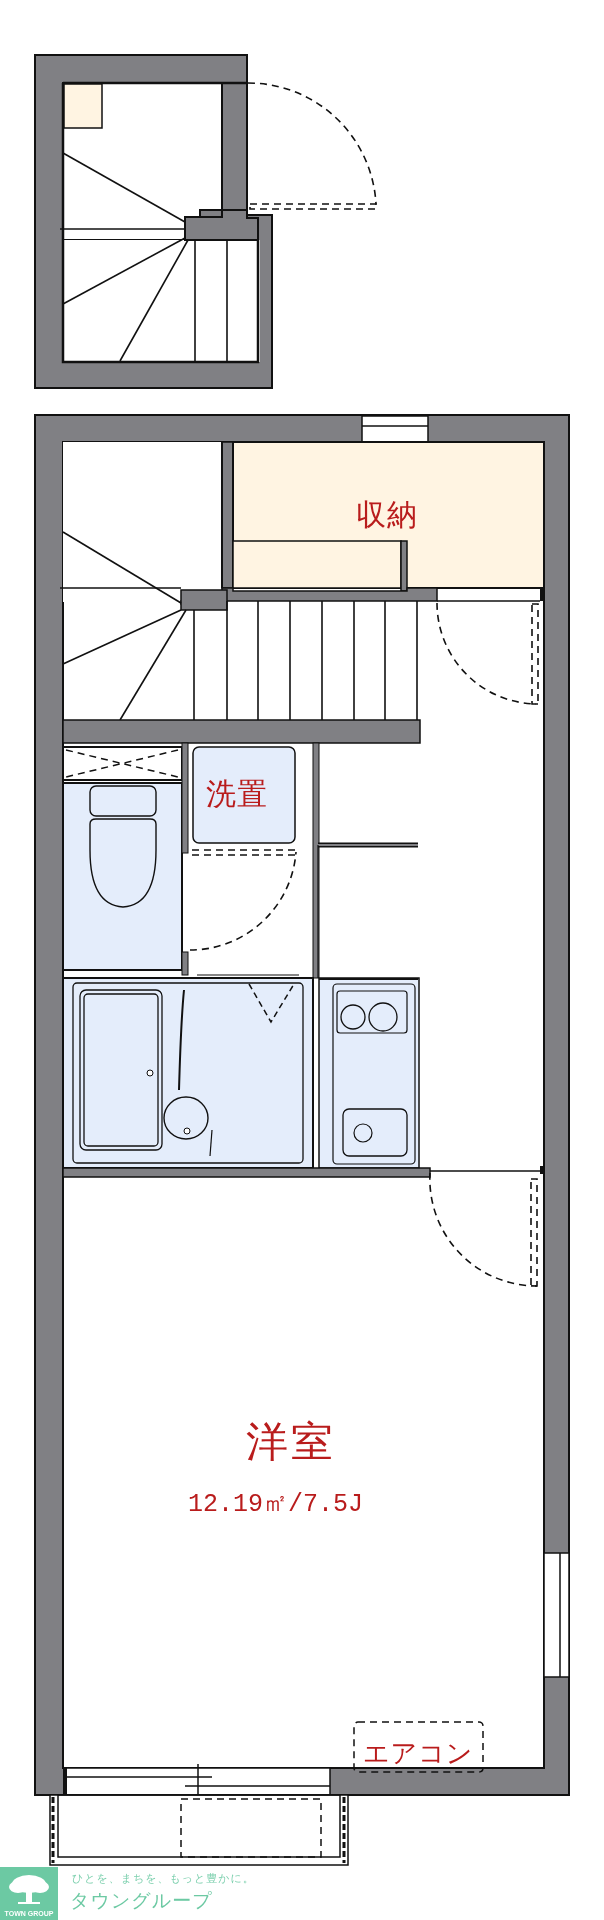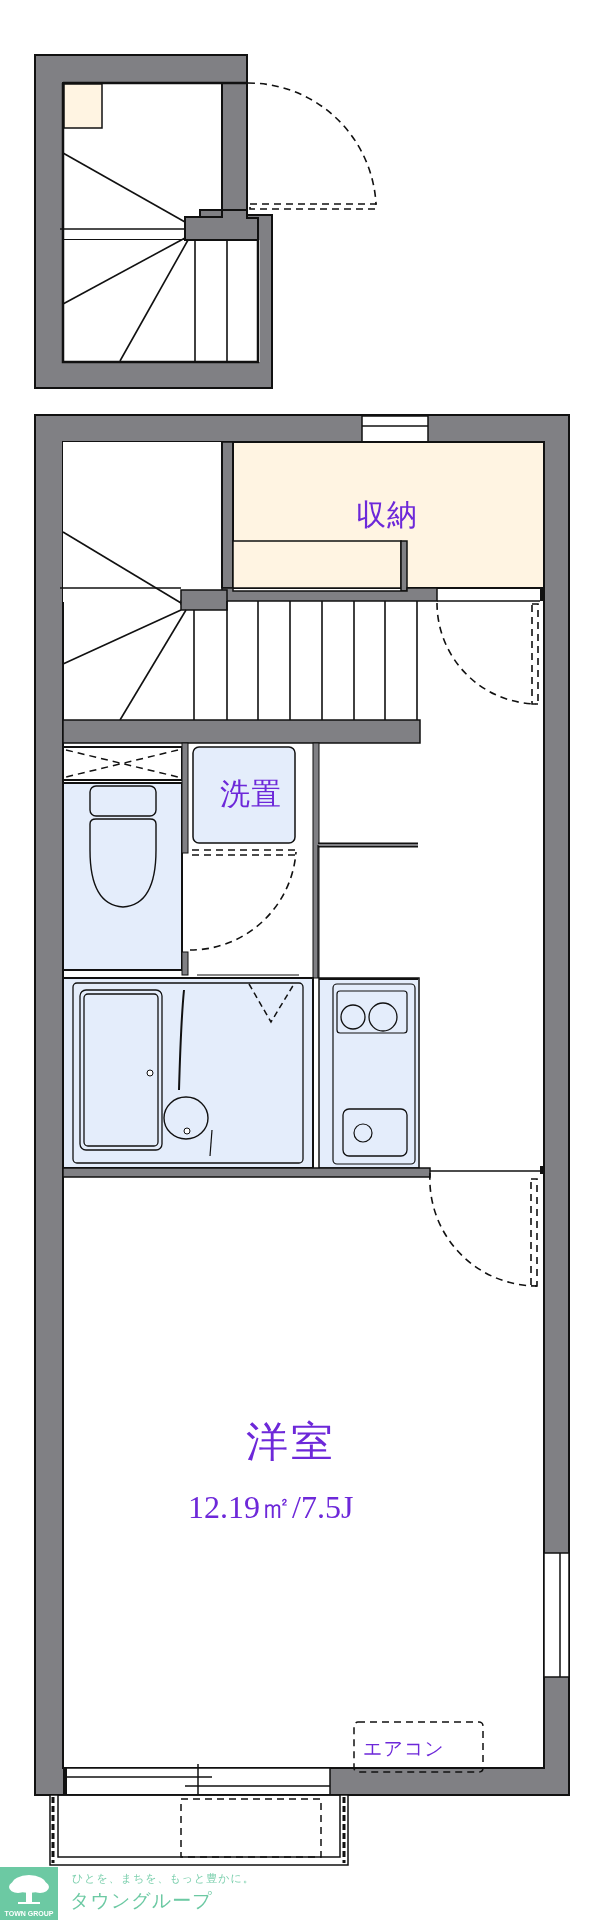--- a/index.html
+++ b/index.html
@@ -1,22 +1,22 @@
 <!DOCTYPE html>
 <html><head>
 <meta charset="utf-8">
 <style>
   html, body { margin: 0; padding: 0; background: #ffffff; }
   body { width: 604px; height: 1920px; position: relative; overflow: hidden; font-family: "DejaVu Sans", sans-serif; }
   #plan { position: absolute; left: 0; top: 0; width: 604px; height: 1920px; }
-  .label { position: absolute; color: #6d28d9; white-space: nowrap; font-family: "DejaVu Sans", sans-serif; }
+  .label { position: absolute; color: #b91c1c; white-space: nowrap; font-family: "DejaVu Sans", sans-serif; }
   .room-name { font-size: 30px; letter-spacing: 1px; }
   .room-big { font-size: 42px; letter-spacing: 3px; font-family: Liberation Serif, serif; }
-  .room-area { font-size: 32px; font-family: Liberation Serif, serif; }
-  .aircon { font-size: 19px; letter-spacing: 1px; }
+  .room-area { font-size: 25px; font-family: Liberation Mono, monospace; }
+  .aircon { font-size: 26px; letter-spacing: 1px; }
   .logo-box { position: absolute; left: 0; top: 1867px; width: 58px; height: 53px; background: #6cc9a3; }
   .logo-tree { position: absolute; left: 8px; top: 6px; width: 42px; height: 34px; }
   .logo-en { position: absolute; left: 0; bottom: 3px; width: 58px; text-align: center; color: #fff; font-size: 7px; font-family: "Liberation Sans", sans-serif; font-weight: bold; }
   .logo-tag { position: absolute; left: 72px; top: 1871px; color: #7dd0ae; font-size: 11px; letter-spacing: 1px; }
   .logo-name { position: absolute; left: 70px; top: 1888px; color: #6cc9a3; font-size: 19px; letter-spacing: 1px; }
 </style>
 </head>
 <body>
 
 <svg id="plan" viewBox="0 0 604 1920" xmlns="http://www.w3.org/2000/svg">
@@ -176,21 +176,21 @@
   <g>
     <rect x="50" y="1795" width="298" height="70" fill="#fff" stroke="#111" stroke-width="1.5"></rect>
     <rect x="58" y="1795" width="282" height="62" fill="none" stroke="#111" stroke-width="1.5"></rect>
     <line x1="53" y1="1797" x2="53" y2="1863" stroke="#111" stroke-width="3" stroke-dasharray="6 3"></line>
     <line x1="344" y1="1797" x2="344" y2="1863" stroke="#111" stroke-width="3" stroke-dasharray="6 3"></line>
     <rect x="181" y="1799" width="140" height="58" fill="none" stroke="#111" stroke-width="1.5" stroke-dasharray="7 5"></rect>
   </g>
 </svg>
 
 <div class="label room-name" style="left:356px; top:495px;">収納</div>
-<div class="label room-name" style="left:206px; top:774px;margin-left:14px;">洗置</div>
+<div class="label room-name" style="left:206px; top:774px;">洗置</div>
 <div class="label room-big" style="left:246px; top:1414px;">洋室</div>
 <div class="label room-area" style="left:188px; top:1486px;">12.19㎡/7.5J</div>
 <div class="label aircon" style="left:363px; top:1736px;">エアコン</div>
 
 <div class="logo-box">
   <svg class="logo-tree" viewBox="0 0 42 34">
     <ellipse cx="21" cy="11" rx="17" ry="9" fill="#fff"></ellipse>
     <ellipse cx="10" cy="14" rx="9" ry="6" fill="#fff"></ellipse>
     <ellipse cx="32" cy="14" rx="9" ry="6" fill="#fff"></ellipse>
     <rect x="18" y="16" width="6" height="14" fill="#fff"></rect>

